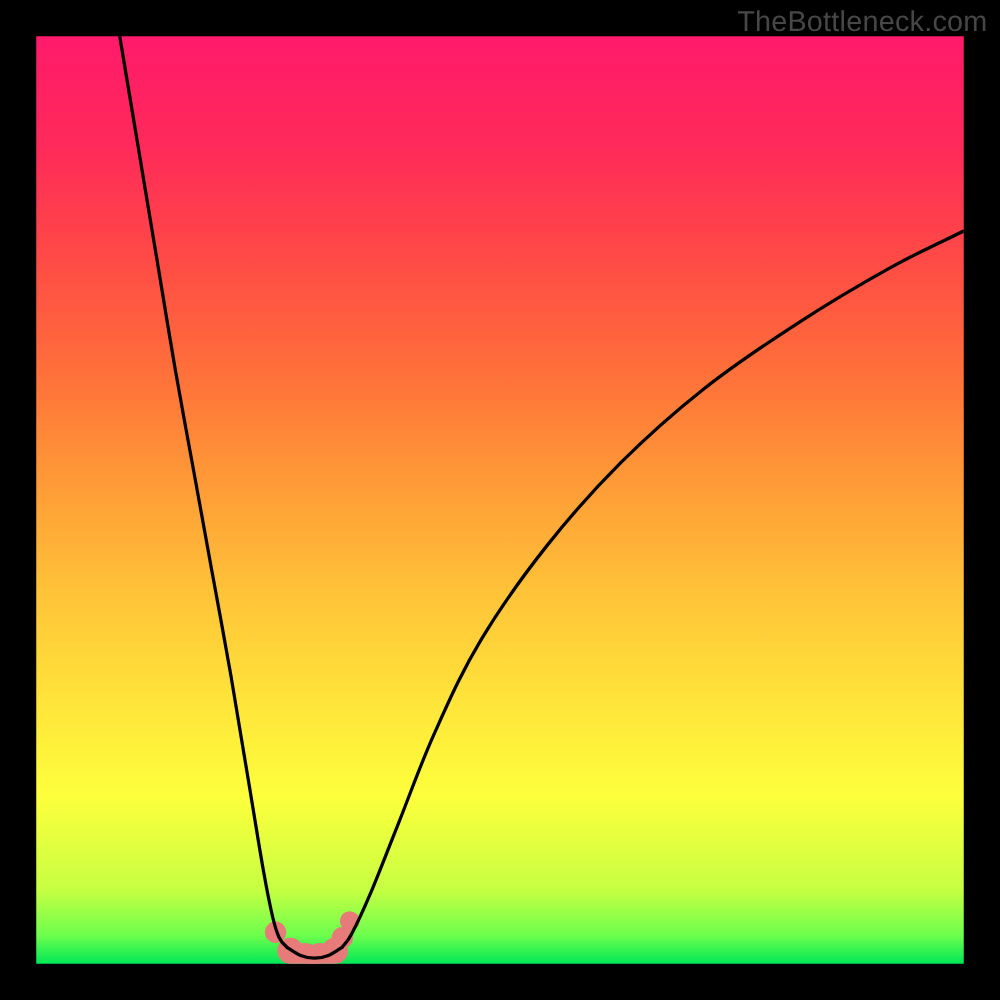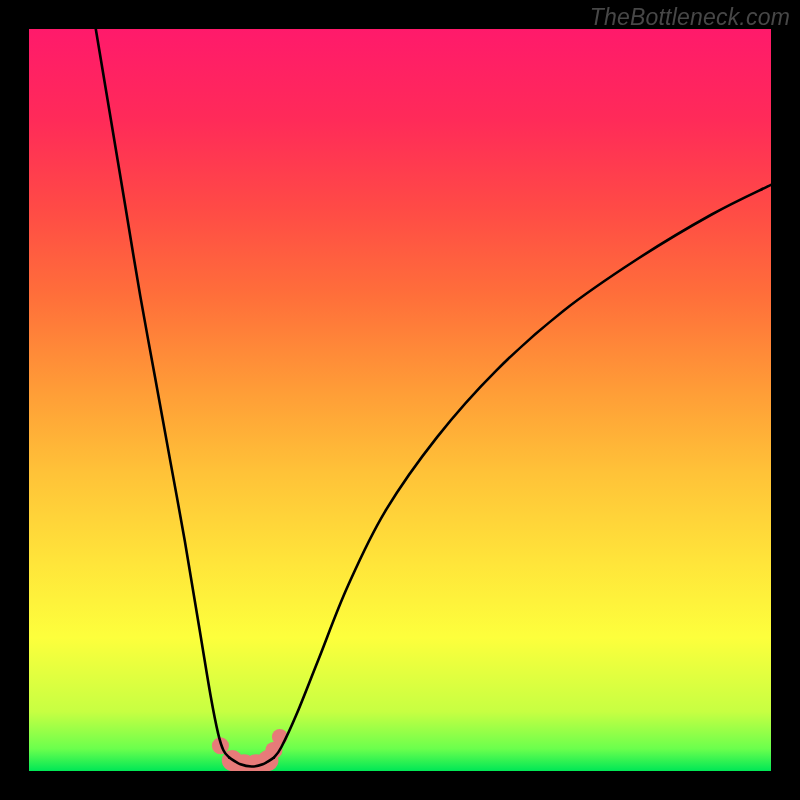--- a/index.html
+++ b/index.html
@@ -11,21 +11,20 @@
     background: #000;
     font-family: Arial, Helvetica, sans-serif;
   }
   .frame {
     position: absolute;
     left: 0;
     top: 0;
     width: 800px;
     height: 800px;
     background: #000;
-    font-style: italic;
   }
   .plot {
     position: absolute;
     left: 29px;
     top: 29px;
     width: 742px;
     height: 742px;
     
     background: linear-gradient(
       to top,

